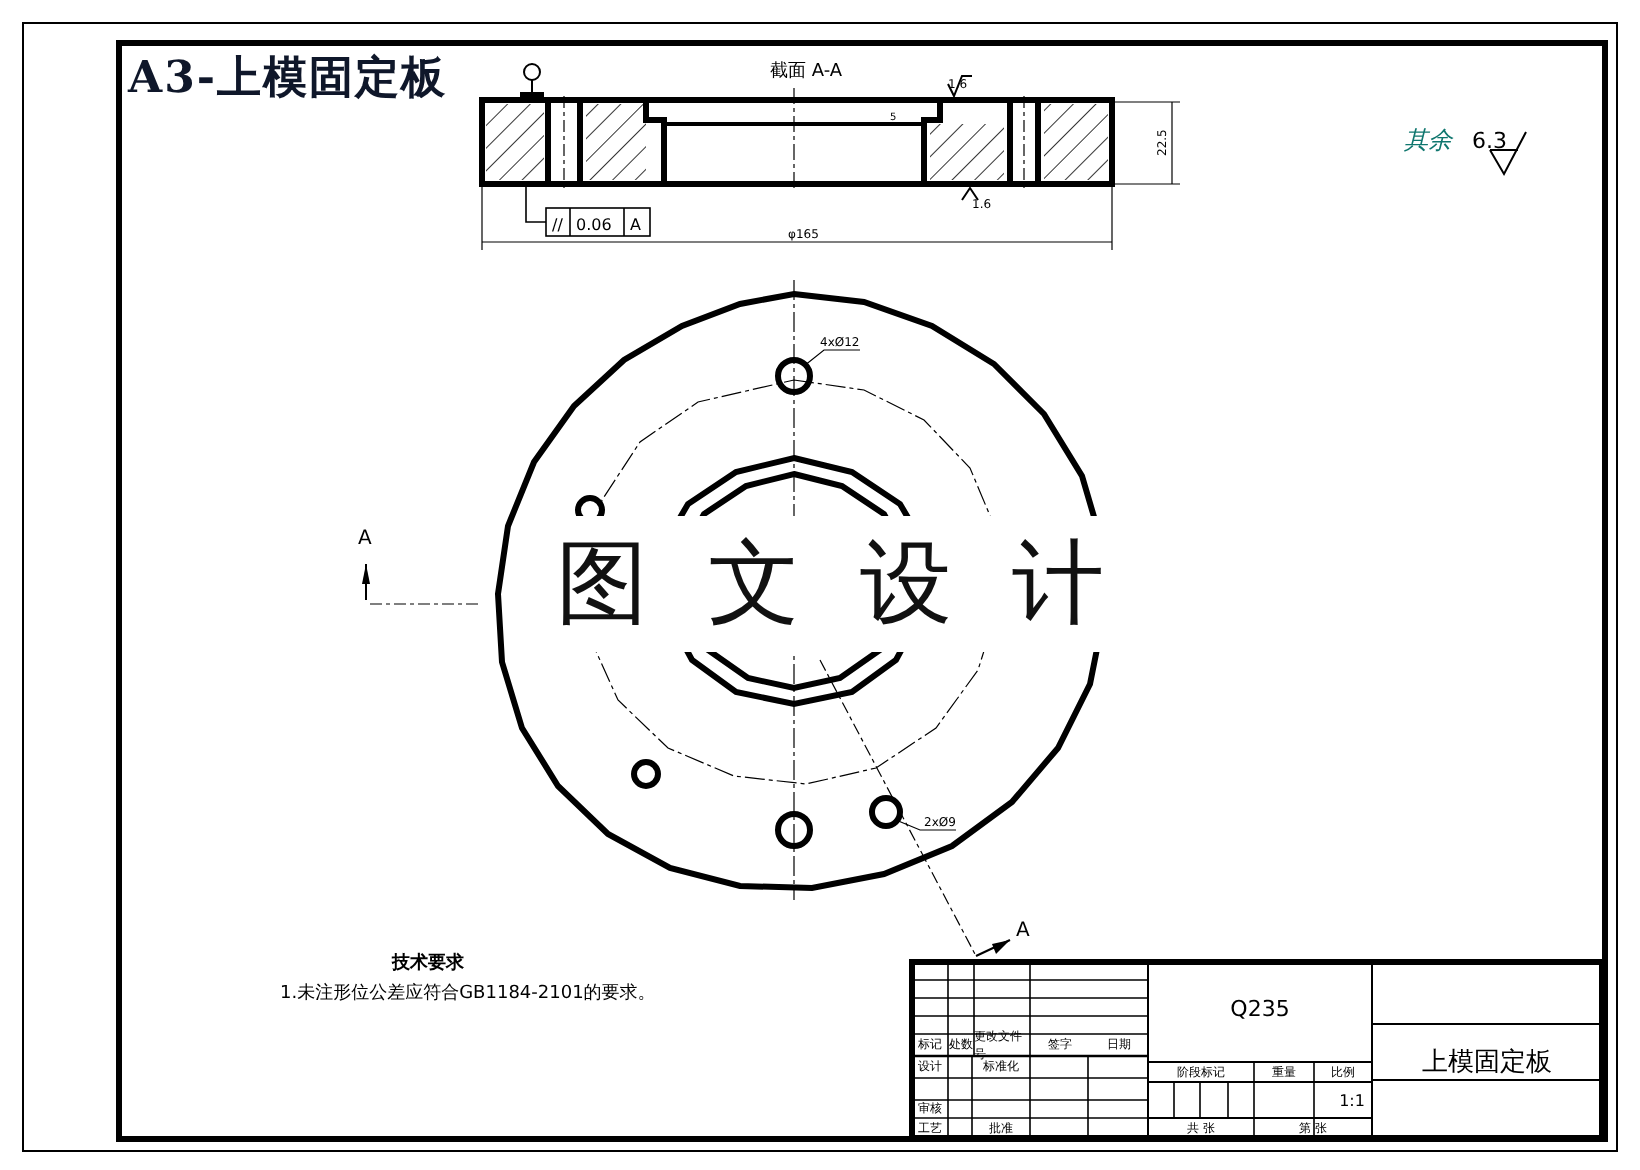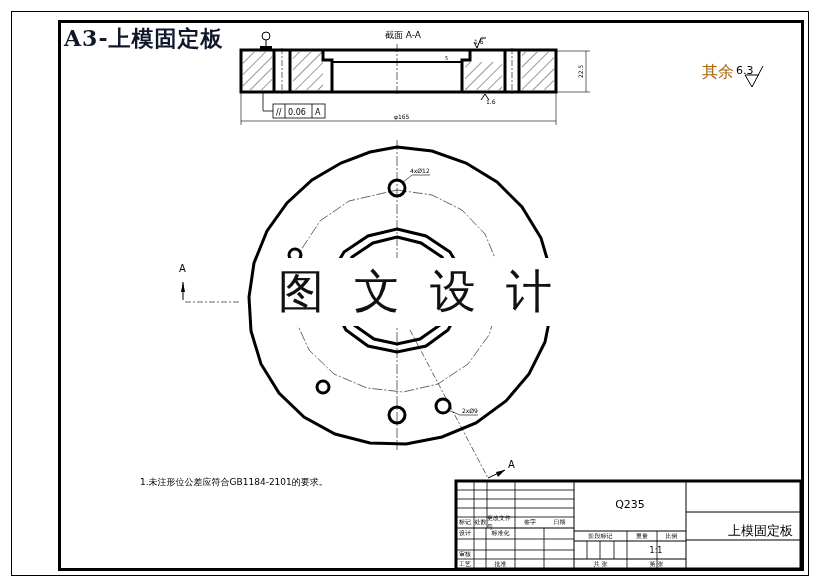--- a/index.html
+++ b/index.html
@@ -4,21 +4,21 @@
 <style>
   html,body{margin:0;padding:0;background:#fff;}
   body{width:820px;height:585px;position:relative;overflow:hidden;font-family:"DejaVu Sans",sans-serif;}
   .abs{position:absolute;}
   #outer{left:11px;top:11px;width:798px;height:565px;border:1px solid #000;box-sizing:border-box;}
   #inner{left:58px;top:20px;width:746px;height:551px;border:3px solid #000;box-sizing:border-box;}
   #sheet-title{left:64px;top:24px;color:#0f172a;font-size:22px;font-weight:bold;font-family:"DejaVu Serif",serif;letter-spacing:1px;}
   svg text{font-family:"DejaVu Sans",sans-serif;}
   #watermark{left:270px;top:258px;width:290px;height:68px;background:#fff;display:flex;align-items:center;justify-content:space-between;padding:0 8px;box-sizing:border-box;}
   #watermark span{font-family:"DejaVu Serif",serif;font-size:46px;color:#111;}
-  #roughness{left:702px;top:62px;font-size:16px;color:#a16207;}
+  #roughness{left:702px;top:62px;font-size:12px;color:#0f766e;font-style:italic;}
   #tech-req{left:140px;top:475px;font-size:9px;line-height:15px;color:#000;}
   #tech-req .hd{padding-left:56px;font-weight:bold;}
   .tb-cell{position:absolute;font-size:8px;display:flex;align-items:center;justify-content:center;color:#000;}
 </style>
 </head>
 <body>
 
 <div id="outer" class="abs"></div>
 <div id="inner" class="abs"></div>
 
@@ -145,26 +145,27 @@
 <div id="roughness" class="abs">其余</div>
 
 <div id="watermark" class="abs">
   <span>图</span>
   <span>文</span>
   <span>设</span>
   <span>计</span>
 </div>
 
 <div id="tech-req" class="abs">
+  <div class="hd">技术要求</div>
   <div>1.未注形位公差应符合GB1184-2101的要求。</div>
 </div>
 
 <div class="tb-cell abs" style="left:574px;top:484px;width:112px;height:40px;font-size:11px;text-align:right;">Q235</div>
-<div class="tb-cell abs" style="left:686px;top:512px;width:115px;height:38px;font-size:13px;margin-left:17px;">上模固定板</div>
-<div class="tb-cell abs" style="left:637px;top:541px;width:38px;height:18px;font-size:8px;">1:1</div>
+<div class="tb-cell abs" style="left:686px;top:512px;width:115px;height:38px;font-size:13px;">上模固定板</div>
+<div class="tb-cell abs" style="left:657px;top:541px;width:38px;height:18px;font-size:8px;">1:1</div>
 
 <div class="tb-cell abs" style="left:456px;top:517px;width:18px;height:11px;font-size:6px;">标记</div>
 <div class="tb-cell abs" style="left:474px;top:517px;width:13px;height:11px;font-size:6px;">处数</div>
 <div class="tb-cell abs" style="left:487px;top:517px;width:28px;height:11px;font-size:6px;">更改文件号</div>
 <div class="tb-cell abs" style="left:515px;top:517px;width:30px;height:11px;font-size:6px;">签字</div>
 <div class="tb-cell abs" style="left:545px;top:517px;width:29px;height:11px;font-size:6px;">日期</div>
 <div class="tb-cell abs" style="left:456px;top:528px;width:18px;height:11px;font-size:6px;">设计</div>
 <div class="tb-cell abs" style="left:486px;top:528px;width:29px;height:11px;font-size:6px;">标准化</div>
 <div class="tb-cell abs" style="left:456px;top:550px;width:18px;height:9px;font-size:6px;">审核</div>
 <div class="tb-cell abs" style="left:456px;top:559px;width:18px;height:10px;font-size:6px;">工艺</div>

